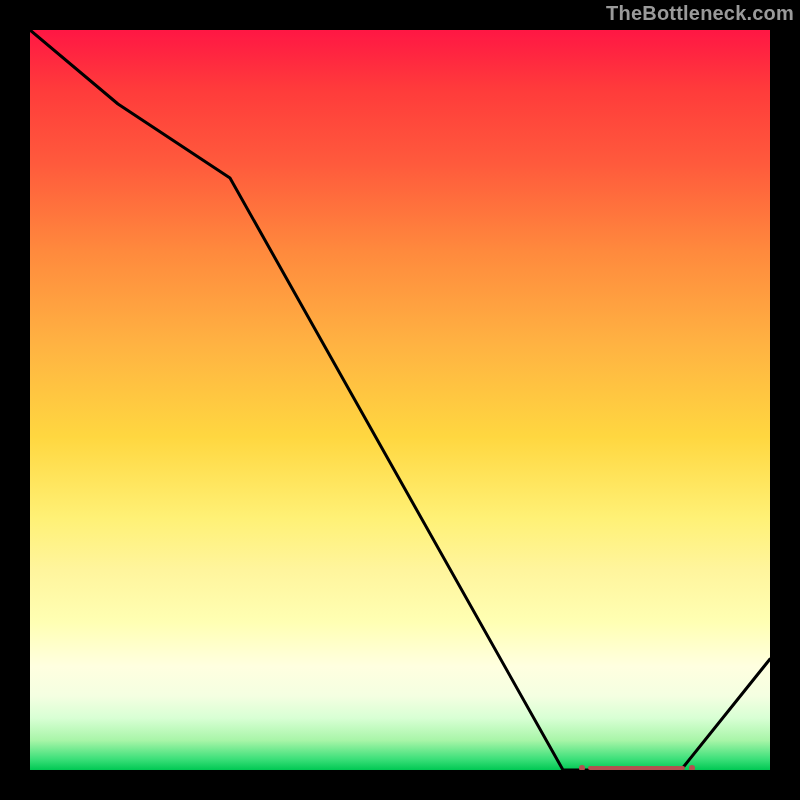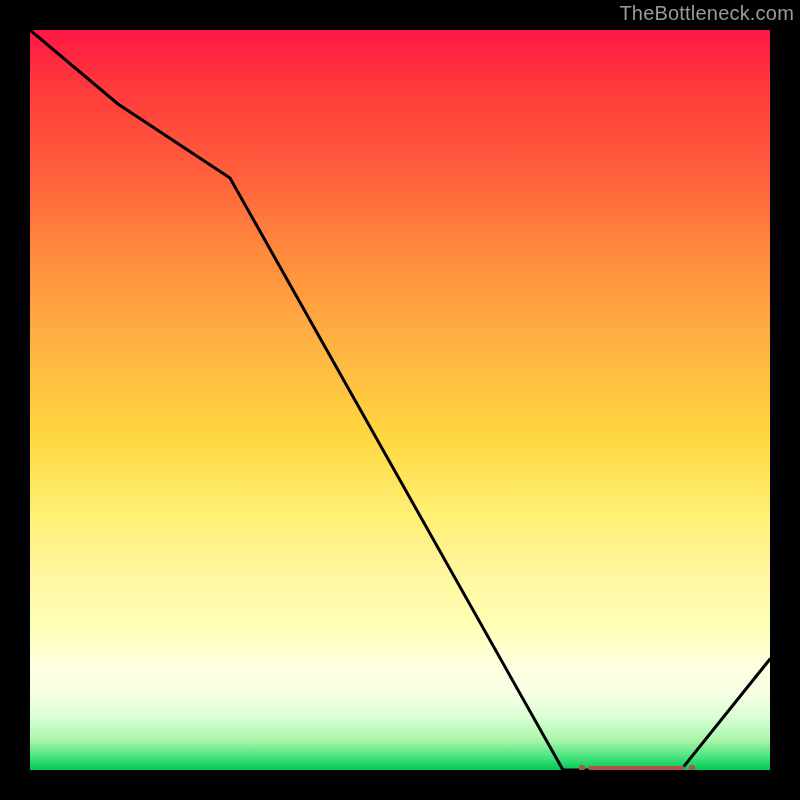--- a/index.html
+++ b/index.html
@@ -49,21 +49,21 @@
     width: 740px;
     height: 740px;
     pointer-events: none;
   }
   .watermark {
     position: absolute;
     top: 2px;
     right: 6px;
     color: #9a9a9a;
     font-size: 20px;
-    font-weight: 400;
+    font-weight: 700;
     letter-spacing: 0.2px;
     user-select: none;
   }
   .blob-label {
     position: absolute;
     
     left: 565px;
     top: 736px;
     font-size: 11px;
     font-weight: 700;

